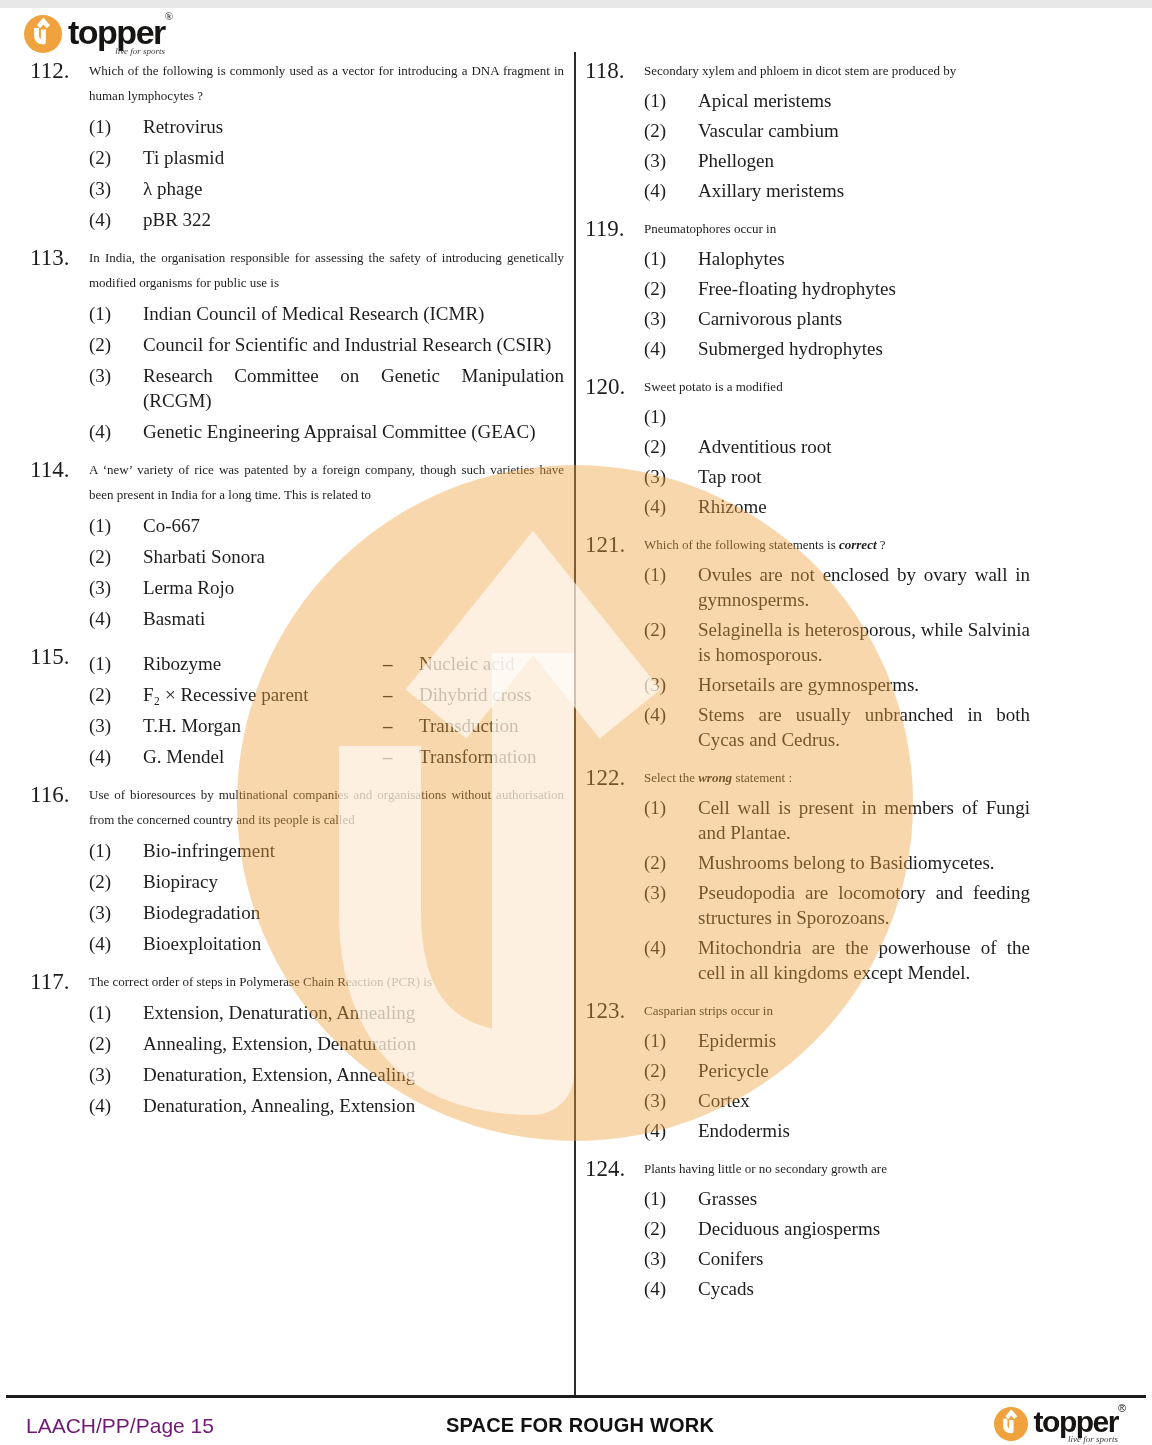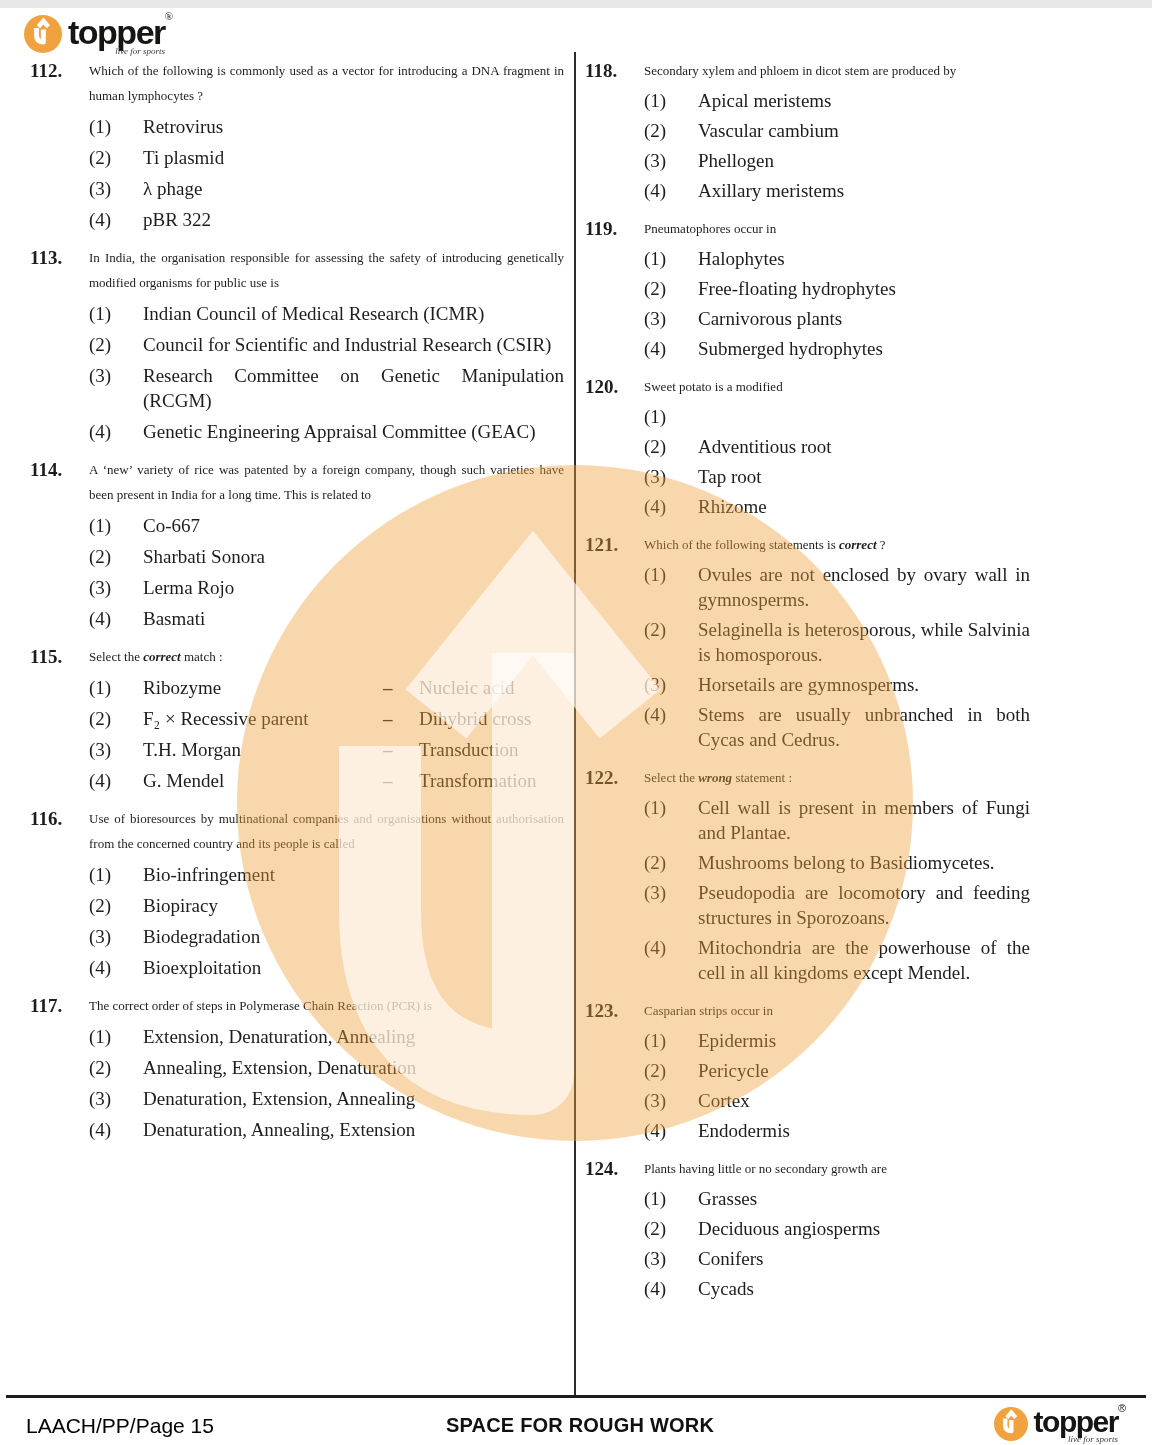--- a/index.html
+++ b/index.html
@@ -30,21 +30,21 @@
   
   .columns{
     position:absolute;top:44px;left:0;right:0;bottom:57px;
     display:flex;z-index:1;
   }
   .col{box-sizing:border-box;overflow:hidden;}
   .col-left{width:576px;border-right:2px solid #2b2b2b;padding:6px 10px 0 30px;}
   .col-right{width:484px;padding:6px 30px 0 9px;}
   .question{display:flex;margin-top:13px;}
   .question:first-child{margin-top:0;}
-  .qnum{width:59px;flex:0 0 59px;font-weight:bold;font-size:19px;line-height:25px;}
+  .qnum{width:59px;flex:0 0 59px;font-weight:normal;font-size:23px;line-height:25px;}
   .qbody{flex:1;min-width:0;}
   .stem{font-size:13px;line-height:25px;text-align:justify;}
   .opt{display:flex;margin-top:6px;}
   .col-right .opt{margin-top:5px;}
   .opt:first-of-type{margin-top:7px;}
   .onum{width:54px;flex:0 0 54px;font-size:19px;line-height:25px;}
   .otext{flex:1;min-width:0;font-size:19px;line-height:25px;text-align:justify;}
   .match{display:flex;}
   .m-left{width:240px;flex:0 0 240px;}
   .m-dash{width:36px;flex:0 0 36px;font-weight:bold;}
@@ -60,21 +60,21 @@
   .footer-rule{
     position:absolute;left:6px;right:6px;bottom:55px;height:3px;
     background:#1c1c1c;z-index:4;
   }
   .footer{
     position:absolute;left:0;right:0;bottom:0;height:55px;z-index:6;
     display:flex;align-items:center;justify-content:space-between;
     padding:0 26px;box-sizing:border-box;
     font-family:"Liberation Sans","DejaVu Sans",sans-serif;
   }
-  .footer-left{font-size:21px;color:#000000;}
+  .footer-left{font-size:21px;color:#701a75;}
   .footer-center{
     position:absolute;left:8px;right:0;text-align:center;
     font-size:20px;font-weight:bold;color:#111;letter-spacing:.2px;
   }
   .brand-footer{position:relative;z-index:7;}
   .brand-footer .brand-word{font-size:30px;}
 </style>
 </head>
 <body>
 
@@ -156,21 +156,20 @@
             </div>
             <div class="opt">
               <div class="onum">(4)</div>
               <div class="otext"><span>Basmati</span></div>
             </div>
           </div>
         </div>
         <div class="question">
           <div class="qnum">115.</div>
           <div class="qbody">
-            <div class="stem"><span>Select the </span><span class="bi">correct</span><span> match :</span></div>
             <div class="opt">
               <div class="onum">(1)</div>
               <div class="otext match">
                 <div class="m-left">Ribozyme</div>
                 <div class="m-dash">–</div>
                 <div class="m-right">Nucleic acid</div>
               </div>
             </div>
             <div class="opt">
               <div class="onum">(2)</div>

